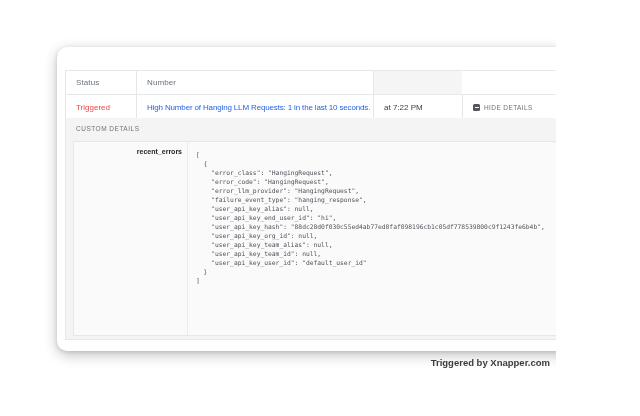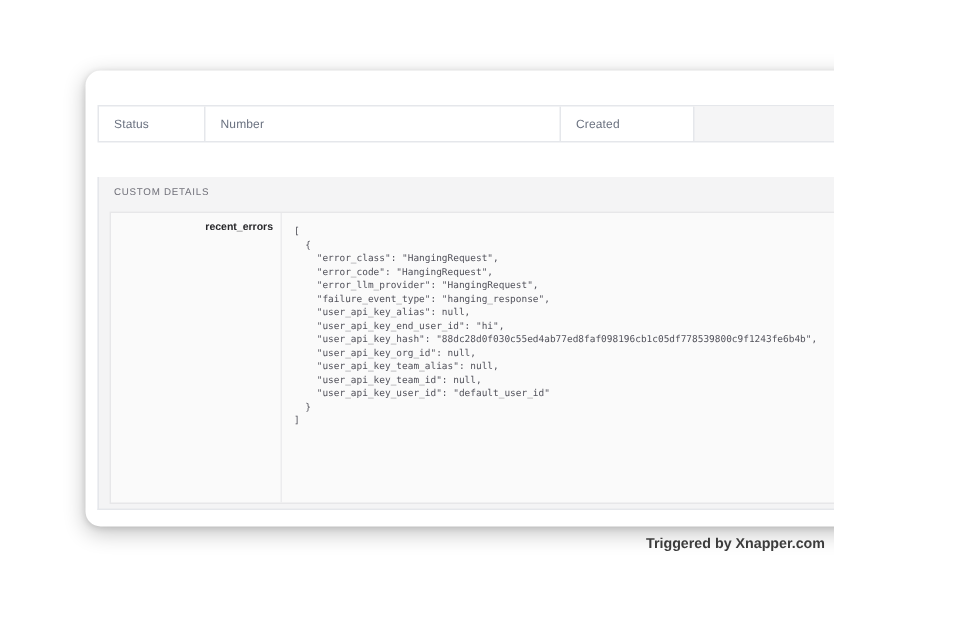--- a/index.html
+++ b/index.html
@@ -162,22 +162,38 @@
 <body>
 
 <div class="canvas">
 
   <div class="card">
 
     <div class="alerts-table">
       <div class="t-row header">
         <div class="cell">Status</div>
         <div class="cell">Number</div>
-        <div class="cell">Created</div>
         <div class="cell last"></div>
+      </div>
+      <div class="t-row data">
+        <div class="cell">
+          <span class="status-text">Triggered</span>
+        </div>
+        <div class="cell">
+          <a class="summary-link">High Number of Hanging LLM Requests: 1 in the last 10 seconds.</a>
+        </div>
+        <div class="cell">
+          <span class="created-text">at 7:22 PM</span>
+        </div>
+        <div class="cell">
+          <button class="details-btn">
+            <span class="minus-square"></span>
+            <span class="details-btn-label">HIDE DETAILS</span>
+          </button>
+        </div>
       </div>
     </div>
 
     <div class="custom-details-panel">
       <div class="section-label">CUSTOM DETAILS</div>
       <div class="kv-box">
         <div class="kv-key">recent_errors</div>
         <div class="kv-value">
           <pre>[
   {

